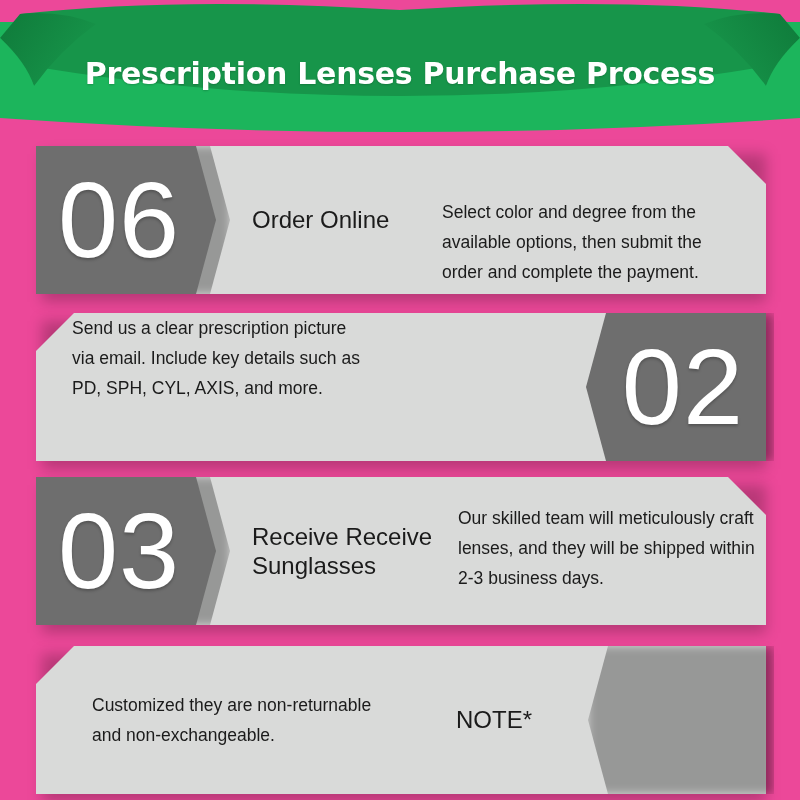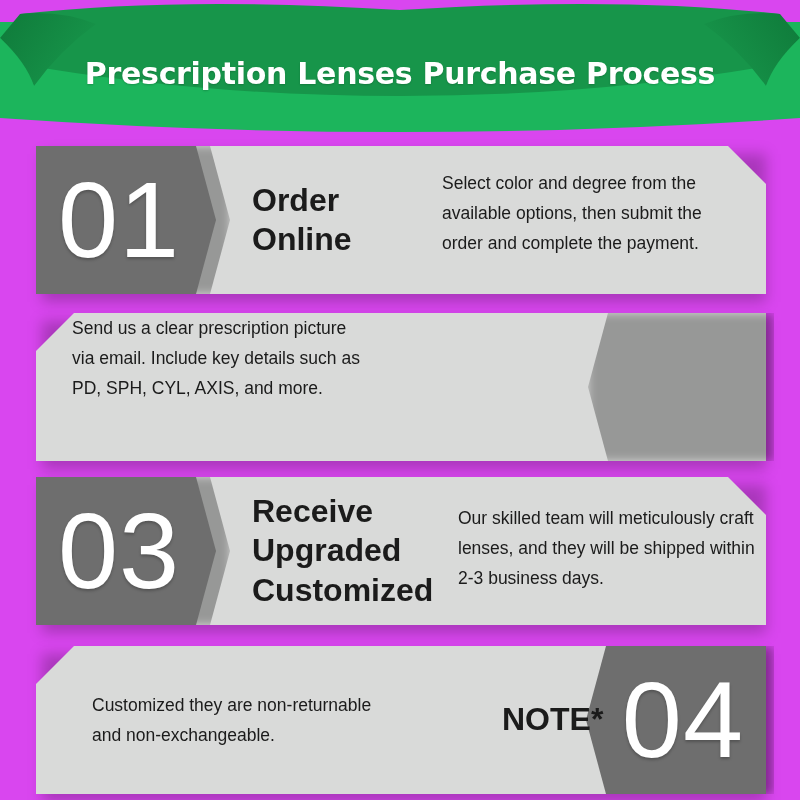--- a/index.html
+++ b/index.html
@@ -15,21 +15,21 @@
     font-family: "Liberation Sans", sans-serif;
     position: relative;
   }
 
   
   #infographic {
     position: absolute;
     inset: 0;
     width: 800px;
     height: 800px;
-    background: #d946ef;
+    background: #ec4899;
   }
 
   
   #header-banner {
     position: absolute;
     left: 0;
     top: 0;
     width: 800px;
     height: 132px;
     overflow: hidden;
@@ -159,22 +159,22 @@
 
   .step-title {
     position: absolute;
     z-index: 4;
     top: 0;
     height: 100%;
     display: flex;
     align-items: center;
     color: #1b1b1b;
     font-family: "Liberation Sans", sans-serif;
-    font-size: 32px;
-    font-weight: 700;
+    font-size: 24px;
+    font-weight: 400;
     line-height: 1.22;
     box-sizing: border-box;
   }
 
   .step-desc {
     position: absolute;
     z-index: 4;
     top: 0;
     height: 100%;
     display: flex;
@@ -183,35 +183,35 @@
     font-family: "Liberation Sans", sans-serif;
     font-size: 17.5px;
     line-height: 1.72;
     box-sizing: border-box;
   }
 
   
   
   #row-1 { top: 146px; height: 148px; }
   #row-1 .step-title { left: 216px; width: 190px; }
-  #row-1 .step-desc  { left: 406px; width: 300px; align-items: flex-start; padding-top: 22px; }
+  #row-1 .step-desc  { left: 406px; width: 300px; align-items: flex-start; padding-top: 22px; margin-top: 29px; }
 
   
   #row-2 { top: 313px; height: 148px; }
   #row-2 .step-title { left: 330px; width: 230px; justify-content: flex-start; }
   #row-2 .step-desc  { left: 36px; width: 300px; align-items: flex-start; }
 
   
   #row-3 { top: 477px; height: 148px; padding-left: 17px; }
   #row-3 .step-title { left: 216px; width: 230px; }
   #row-3 .step-desc  { left: 422px; width: 300px; align-items: flex-start; padding-top: 26px; }
 
   
   #row-4 { top: 646px; height: 148px; }
-  #row-4 .step-title { left: 420px; width: 130px; justify-content: flex-start; margin-left: 46px; }
+  #row-4 .step-title { left: 420px; width: 130px; justify-content: flex-start; }
   #row-4 .step-desc  { left: 56px; width: 300px; align-items: center; }
 </style>
 </head>
 <body>
 
 <div id="infographic">
 
   <div id="header-banner">
     <svg width="800" height="132" viewBox="0 0 800 132" xmlns="http://www.w3.org/2000/svg">
       <defs>
@@ -237,48 +237,48 @@
       <path d="M800 38 Q774 62 766 86 L766 118 Q786 118 800 116 Z" fill="#1cb55c"></path>
     </svg>
     <div id="header-title">Prescription Lenses Purchase Process</div>
   </div>
 
   <div class="step-row" id="row-1">
     <div class="row-shadow"></div>
     <div class="panel cut-tr"></div>
     <div class="numshadow point-right"></div>
     <div class="numblock point-right">
-      <span class="step-number">01</span>
+      <span class="step-number">06</span>
     </div>
     <div class="step-title">Order Online</div>
     <div class="step-desc">Select color and degree from the available options, then submit the order and complete the payment.</div>
   </div>
 
   <div class="step-row" id="row-2">
     <div class="row-shadow"></div>
     <div class="panel cut-tl"></div>
     <div class="numshadow point-left"></div>
+    <div class="numblock point-left">
+      <span class="step-number">02</span>
+    </div>
     <div class="step-desc">Send us a clear prescription picture via email. Include key details such as PD, SPH, CYL, AXIS, and more.</div>
   </div>
 
   <div class="step-row" id="row-3">
     <div class="row-shadow"></div>
     <div class="panel cut-tr"></div>
     <div class="numshadow point-right"></div>
     <div class="numblock point-right">
       <span class="step-number">03</span>
     </div>
-    <div class="step-title">Receive Upgraded Customized</div>
+    <div class="step-title">Receive Receive Sunglasses</div>
     <div class="step-desc">Our skilled team will meticulously craft lenses, and they will be shipped within 2-3 business days.</div>
   </div>
 
   <div class="step-row" id="row-4">
     <div class="row-shadow"></div>
     <div class="panel cut-tl"></div>
     <div class="numshadow point-left"></div>
-    <div class="numblock point-left">
-      <span class="step-number">04</span>
-    </div>
     <div class="step-title">NOTE*</div>
     <div class="step-desc">Customized they are non-returnable and non-exchangeable.</div>
   </div>
 
 </div>
 
 </body></html>

